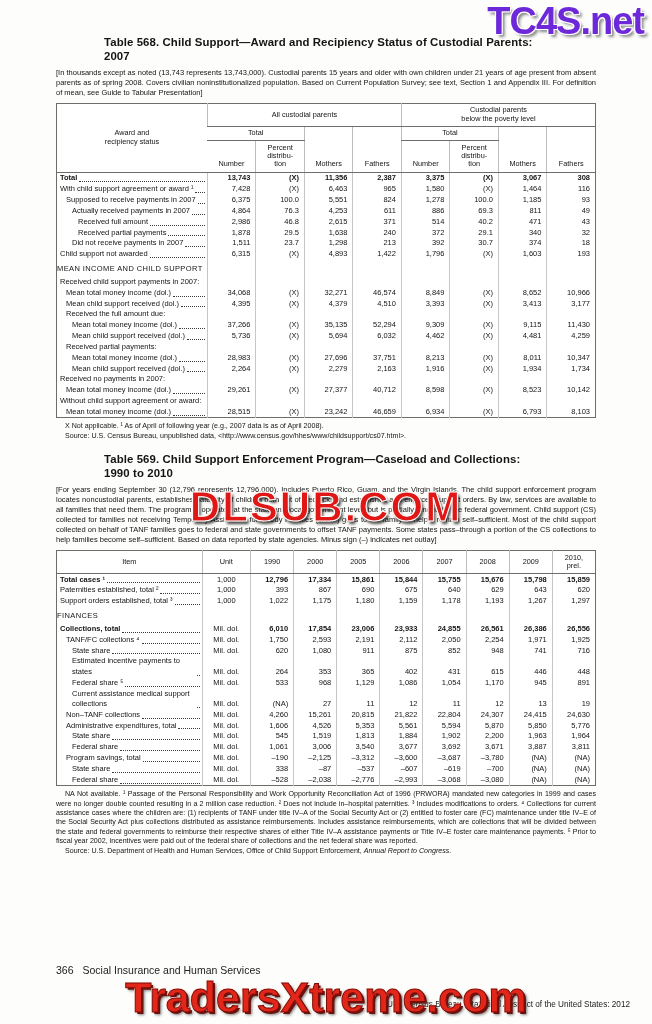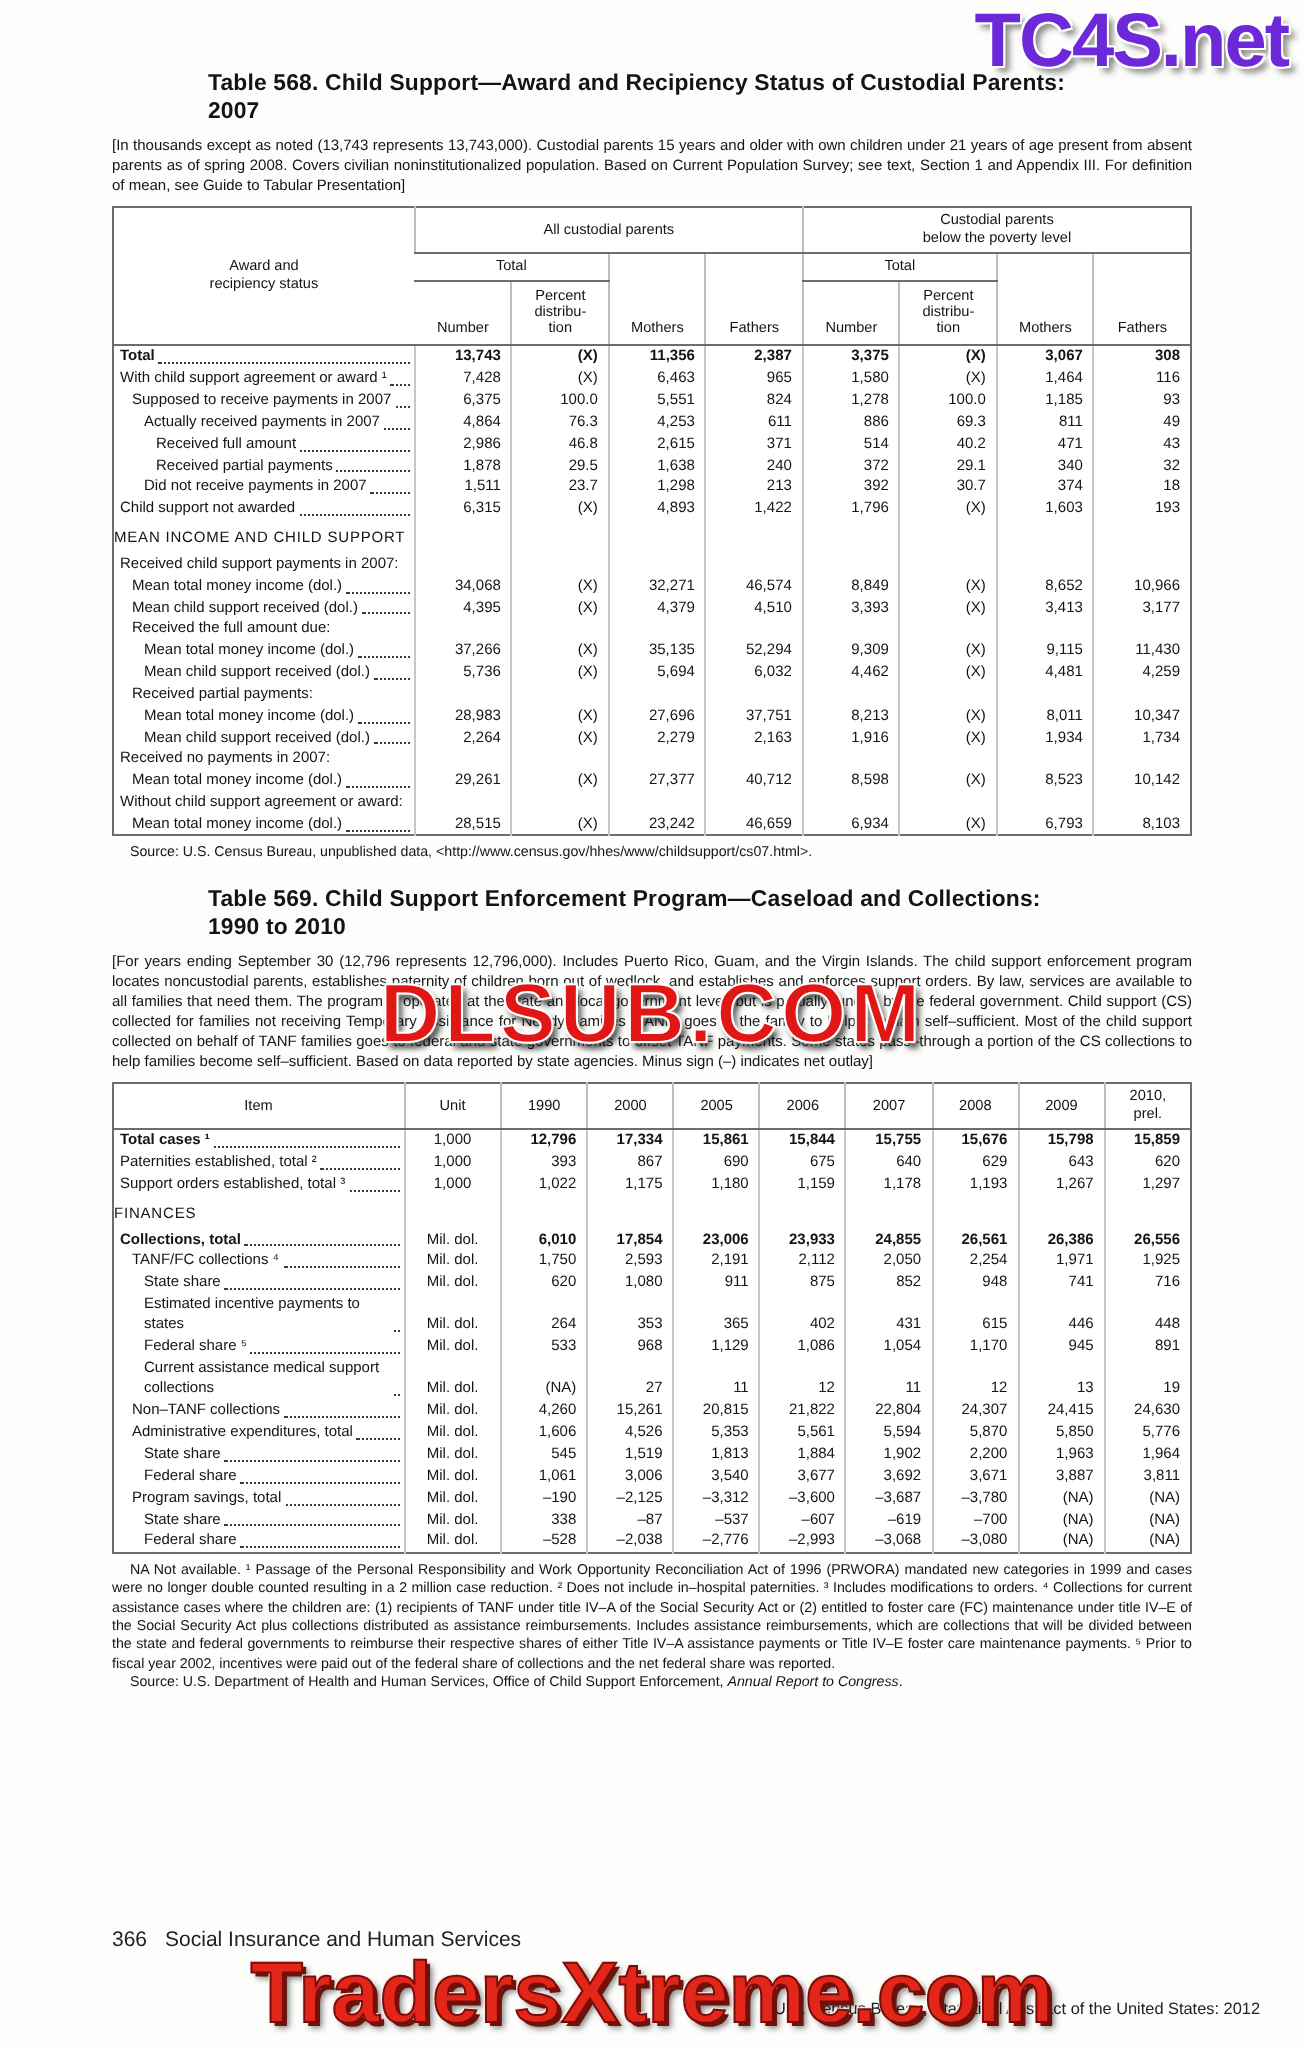--- a/index.html
+++ b/index.html
@@ -442,20 +442,21 @@
           <td class="num">23,242</td>
           <td class="num">46,659</td>
           <td class="num">6,934</td>
           <td class="num">(X)</td>
           <td class="num">6,793</td>
           <td class="num">8,103</td>
         </tr>
       </tbody>
   </table>
 
+  <p class="footnote">X Not applicable. ¹ As of April of following year (e.g., 2007 data is as of April 2008).</p>
   <p class="footnote">Source: U.S. Census Bureau, unpublished data, &lt;http://www.census.gov/hhes/www/childsupport/cs07.html&gt;.</p>
 
   <div class="gap"></div>
 
   <h1 class="tbl-title">Table 569. Child Support Enforcement Program—Caseload and Collections:
 1990 to 2010</h1>
   <p class="tbl-note">[For years ending September 30 (12,796 represents 12,796,000). Includes Puerto Rico, Guam, and the Virgin Islands. The child support enforcement program locates noncustodial parents, establishes paternity of children born out of wedlock, and establishes and enforces support orders. By law, services are available to all families that need them. The program is operated at the state and local government level, but is partially funded by the federal government. Child support (CS) collected for families not receiving Temporary Assistance for Needy Families (TANF) goes to the family to help it remain self–sufficient. Most of the child support collected on behalf of TANF families goes to federal and state governments to offset TANF payments. Some states pass–through a portion of the CS collections to help families become self–sufficient. Based on data reported by state agencies. Minus sign (–) indicates net outlay]</p>
 
   <table class="t569">
     <colgroup>

